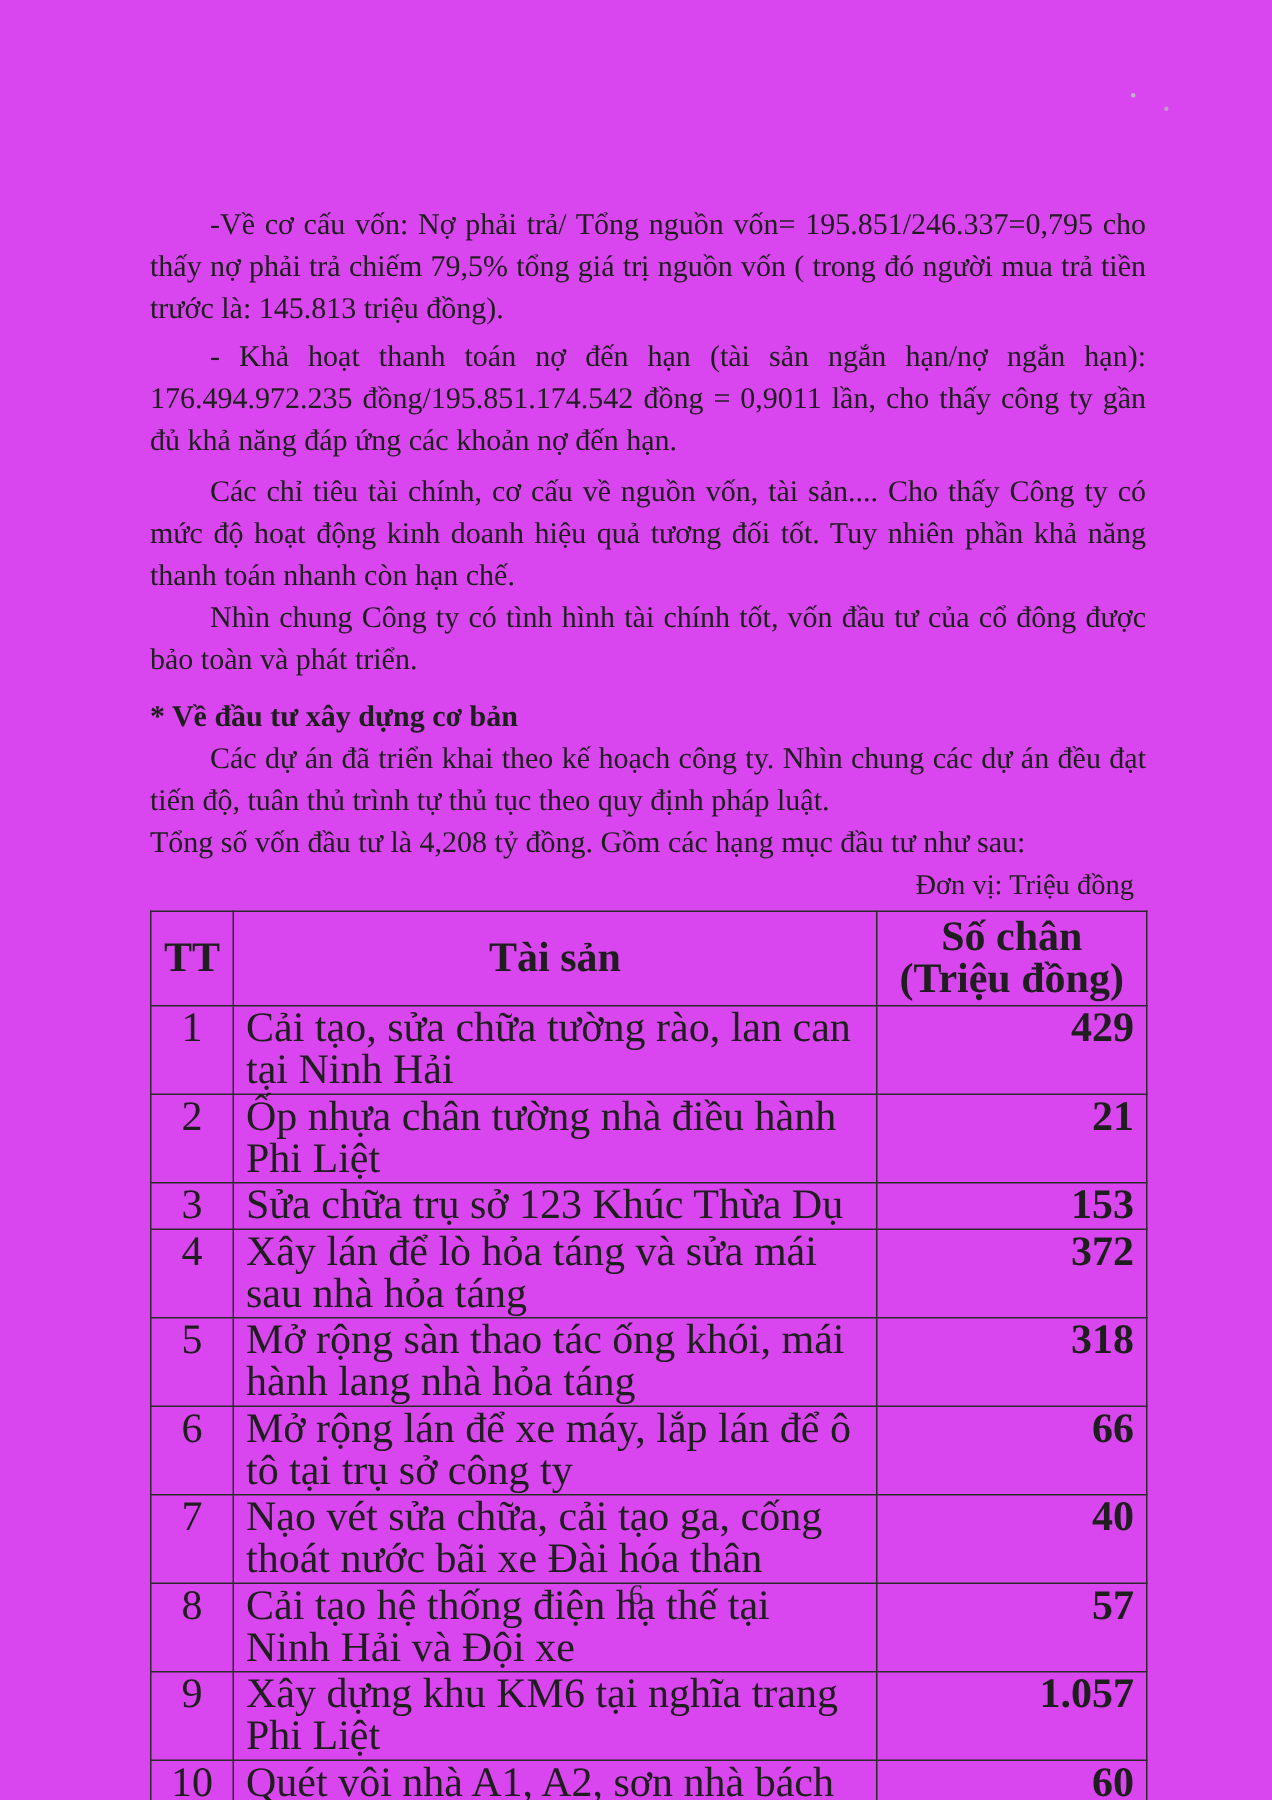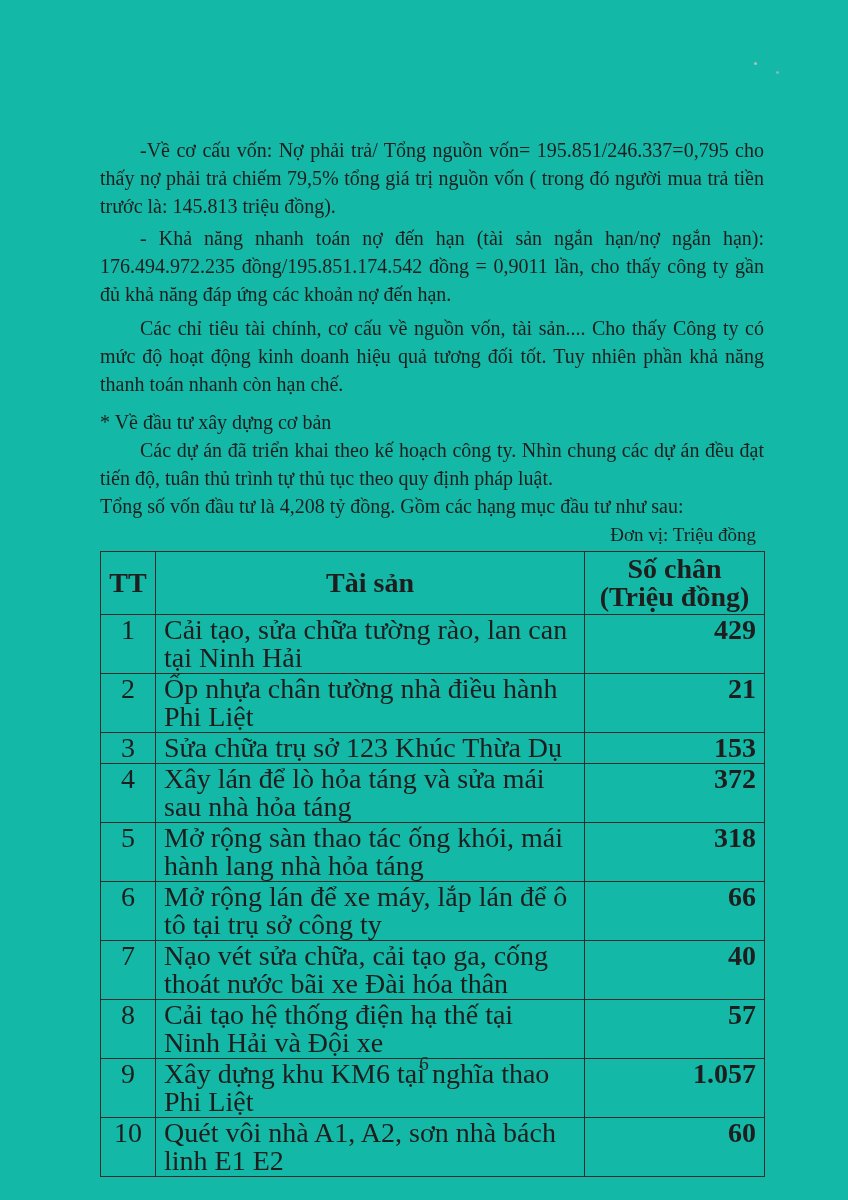--- a/index.html
+++ b/index.html
@@ -6,41 +6,41 @@
   body {
     width: 848px; height: 1200px;
     background: #ffffff;
     font-family: "Liberation Serif", "DejaVu Serif", serif;
     color: #1e1e1e;
     position: relative;
     overflow: hidden;
   }
   .page {
     position: absolute; inset: 0;
-    background: #14b8a6;
+    background: #d946ef;
   }
   .content {
     position: absolute;
     left: 100px; top: 0;
     width: 664px;
     padding-top: 136px;
     font-size: 20px;
     line-height: 28px;
   }
   p.para {
     margin: 0 0 4px 0;
     text-align: justify;
     text-indent: 40px;
   }
   p.para.mb6 { margin-bottom: 6px; }
   p.para.mb0 { margin-bottom: 0; }
   p.para.mb8 { margin-bottom: 8px; }
   p.heading {
     margin: 10px 0 0 0;
-    font-weight: normal;
+    font-weight: bold;
     text-indent: 0;
   }
   p.no-indent { text-indent: 0; margin: 0; }
   .unit-note {
     text-align: right;
     padding-right: 8px;
     font-size: 19px;
     line-height: 26px;
     margin: 2px 0 3px 0;
   }
@@ -86,22 +86,23 @@
 </head>
 <body>
 
 <div class="page">
   <span class="speck s1"></span>
   <span class="speck s2"></span>
 
   <div class="content">
 
     <p class="para">-Về cơ cấu vốn: Nợ phải trả/ Tổng nguồn vốn= 195.851/246.337=0,795 cho thấy nợ phải trả chiếm 79,5% tổng giá trị nguồn vốn ( trong đó người mua trả tiền trước là: 145.813 triệu đồng).</p>
-    <p class="para mb6">- Khả năng nhanh toán nợ đến hạn (tài sản ngắn hạn/nợ ngắn hạn): 176.494.972.235 đồng/195.851.174.542 đồng = 0,9011 lần, cho thấy công ty gần đủ khả năng đáp ứng các khoản nợ đến hạn.</p>
+    <p class="para mb6">- Khả hoạt thanh toán nợ đến hạn (tài sản ngắn hạn/nợ ngắn hạn): 176.494.972.235 đồng/195.851.174.542 đồng = 0,9011 lần, cho thấy công ty gần đủ khả năng đáp ứng các khoản nợ đến hạn.</p>
     <p class="para mb0">Các chỉ tiêu tài chính, cơ cấu về nguồn vốn, tài sản.... Cho thấy Công ty có mức độ hoạt động kinh doanh hiệu quả tương đối tốt. Tuy nhiên phần khả năng thanh toán nhanh còn hạn chế.</p>
+    <p class="para mb8">Nhìn chung Công ty có tình hình tài chính tốt, vốn đầu tư của cổ đông được bảo toàn và phát triển.</p>
 
     <p class="heading">* Về đầu tư xây dựng cơ bản</p>
     <p class="para mb0">Các dự án đã triển khai theo kế hoạch công ty. Nhìn chung các dự án đều đạt tiến độ, tuân thủ trình tự thủ tục theo quy định pháp luật.</p>
     <p class="no-indent">Tổng số vốn đầu tư là 4,208 tỷ đồng. Gồm các hạng mục đầu tư như sau:</p>
 
     <div class="unit-note">Đơn vị: Triệu đồng</div>
 
     <table class="inv">
       <colgroup>
         <col class="c-tt">
@@ -162,21 +163,21 @@
   </tr>
 
   <tr>
     <td class="tt">8</td>
     <td class="asset">Cải tạo hệ thống điện hạ thế tại Ninh Hải và Đội xe</td>
     <td class="amount">57</td>
   </tr>
 
   <tr>
     <td class="tt">9</td>
-    <td class="asset">Xây dựng khu KM6 tại nghĩa thao Phi Liệt</td>
+    <td class="asset">Xây dựng khu KM6 tại nghĩa trang Phi Liệt</td>
     <td class="amount">1.057</td>
   </tr>
 
   <tr>
     <td class="tt">10</td>
     <td class="asset">Quét vôi nhà A1, A2, sơn nhà bách linh E1 E2</td>
     <td class="amount">60</td>
   </tr>
 </tbody>
     </table>

